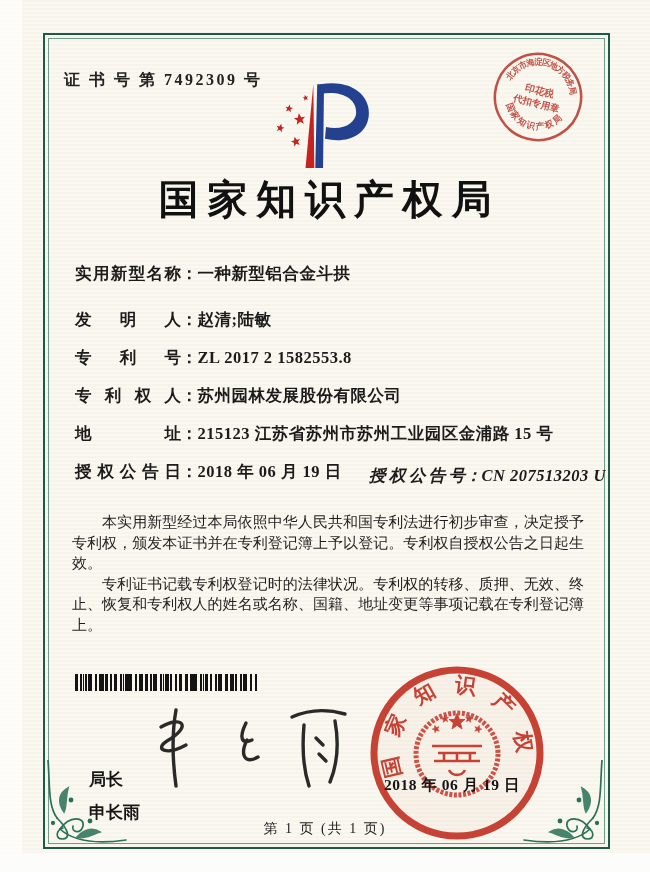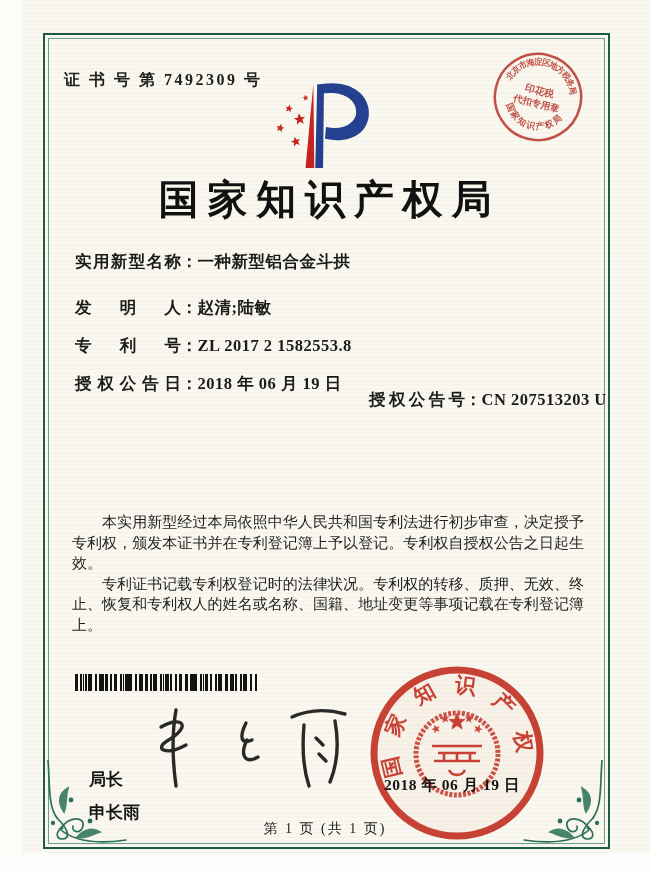--- a/index.html
+++ b/index.html
@@ -13,25 +13,25 @@
   .frame-outer{position:absolute;left:43px;top:33px;width:563px;height:812px;border:2.5px solid #1d5b49;}
   .frame-inner{position:absolute;left:3px;top:3px;right:3px;bottom:3px;border:1px solid #6d9c8b;}
   
   .cert-no{position:absolute;left:64px;top:70px;font-size:16px;font-weight:600;letter-spacing:2.5px;color:#222;}
   .logo{position:absolute;left:252px;top:76px;width:146px;height:110px;}
   .title{position:absolute;left:0;top:172px;width:650px;text-align:center;font-size:40px;font-weight:700;
     letter-spacing:.22em;text-indent:.22em;color:#111;font-family:"DejaVu Serif","Liberation Serif",serif;}
   
   .fields{position:absolute;left:75px;top:250px;width:520px;font-size:16.5px;font-weight:600;color:#1b1b1b;}
   .f-row{position:relative;height:38px;line-height:24px;white-space:nowrap;}
-  .f-row.first{height:46px;}
+  .f-row.first{height:46px;margin-top:12px;}
   .f-label{display:inline-block;width:106px;text-align:justify;text-align-last:justify;vertical-align:top;}
   .f-colon{display:inline-block;vertical-align:top;}
   .f-value{display:inline-block;vertical-align:top;letter-spacing:.5px;}
-  .f-pair2{position:absolute;left:294px;top:16px;}
+  .f-pair2{position:absolute;left:294px;top:4px;font-style:italic;}
   .f-pair2 .f-label{width:96px;}
   
   .body-text{position:absolute;left:72px;top:512px;width:512px;font-size:15px;line-height:20.5px;
     text-align:justify;color:#1e1e1e;}
   .body-text p{margin:0;text-indent:2em;}
   
   .barcode{position:absolute;left:75px;top:674px;width:182px;height:17px;
     background-image:
       repeating-linear-gradient(90deg,#131313 0 2px,transparent 2px 5px),
       repeating-linear-gradient(90deg,#131313 0 1px,transparent 1px 8px),
@@ -87,20 +87,26 @@
 
   <div class="fields">
     <div class="f-row first">
       <span class="f-label">实用新型名称</span><span class="f-colon">：</span><span class="f-value">一种新型铝合金斗拱</span>
     </div>
     <div class="f-row">
       <span class="f-label">发明人</span><span class="f-colon">：</span><span class="f-value">赵清;陆敏</span>
     </div>
     <div class="f-row">
       <span class="f-label">专利号</span><span class="f-colon">：</span><span class="f-value">ZL 2017 2 1582553.8</span>
+    </div>
+    <div class="f-row">
+      <span class="f-label">专利权人</span><span class="f-colon">：</span><span class="f-value">苏州园林发展股份有限公司</span>
+    </div>
+    <div class="f-row">
+      <span class="f-label">地址</span><span class="f-colon">：</span><span class="f-value">215123 江苏省苏州市苏州工业园区金浦路 15 号</span>
     </div>
     <div class="f-row">
       <span class="f-label">授权公告日</span><span class="f-colon">：</span><span class="f-value">2018 年 06 月 19 日</span>
       <span class="f-pair2">
         <span class="f-label">授权公告号</span><span class="f-colon">：</span><span class="f-value">CN 207513203 U</span>
       </span>
     </div>
   </div>
 
   <div class="body-text">

